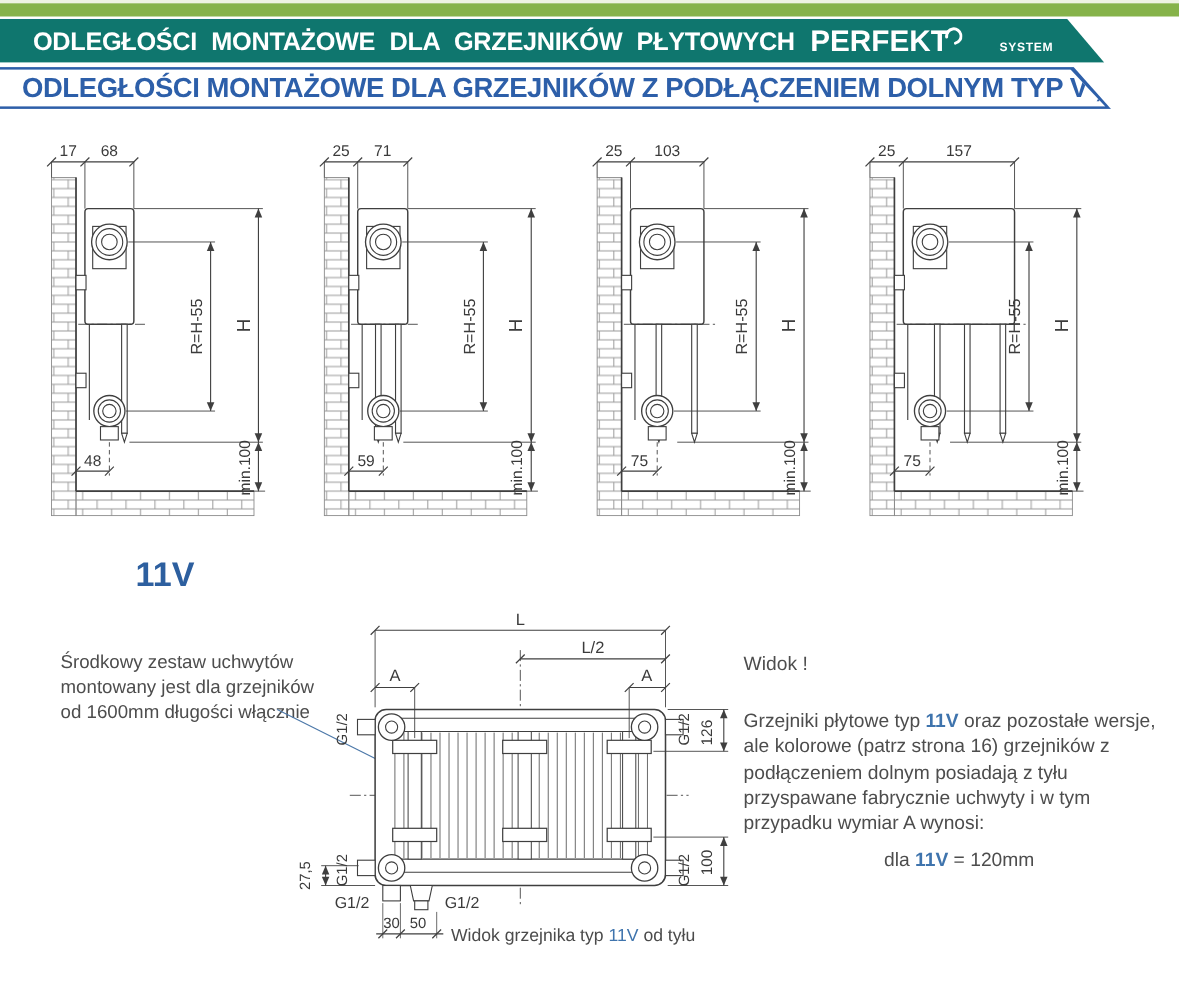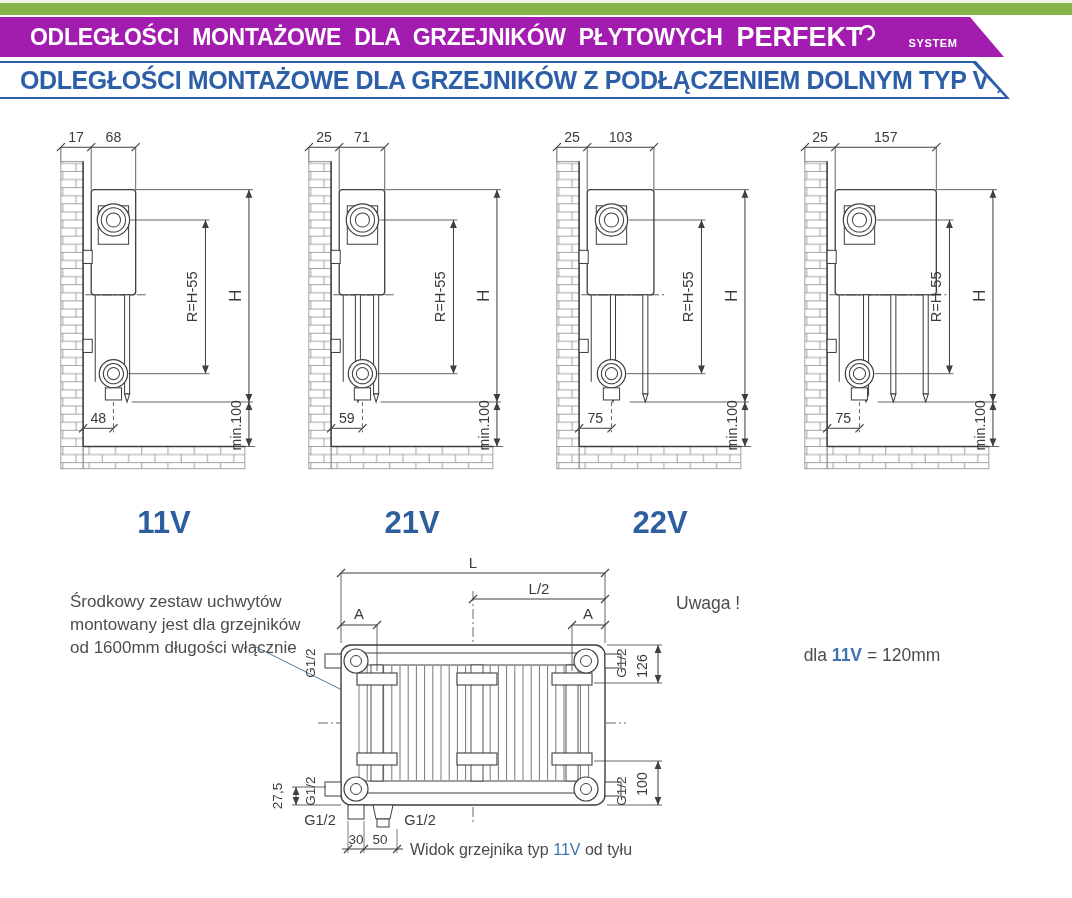--- a/index.html
+++ b/index.html
@@ -2,51 +2,51 @@
 <html><head>
 <meta charset="utf-8">
 <style>
   html,body{margin:0;padding:0;background:#fff;}
   body{font-family:"Liberation Sans", sans-serif; width:1072px; height:898px; position:relative; overflow:hidden; color:#3b3b3b;}
 
   
   .strip-pale{height:3px;background:#eef3e2;}
   .strip-green{height:12px;background:#86b34a;}
   .banner-blue{
-    margin-top:2px;height:40px;background:#a21caf;color:#fff;
+    margin-top:2px;height:40px;background:#0f766e;color:#fff;
     display:flex;align-items:center;padding-left:30px;box-sizing:border-box;
     clip-path:polygon(0 0,970px 0,1004px 100%,0 100%);
   }
   .banner-title{font-size:23px;font-weight:700;letter-spacing:-0.3px;word-spacing:7px;white-space:nowrap;}
   .brand-wrap{display:flex;align-items:flex-start;margin-left:14px;}
   .brand-main{font-size:27px;font-weight:800;letter-spacing:0;line-height:30px;}
   .brand-swoosh{width:16px;height:24px;margin-left:-4px;margin-top:-2px;}
   .brand-sub{font-size:11px;font-weight:600;letter-spacing:0.6px;margin-left:-3px;margin-top:15px;padding-left:37px;}
   .banner-white-wrap{
     margin-top:4px;height:38px;background:#2d5fa9;position:relative;
     clip-path:polygon(0 0,976px 0,1010px 100%,0 100%);
   }
   .banner-white-inner{
     position:absolute;top:2px;bottom:2px;left:0;right:0;background:#fff;
     clip-path:polygon(0 0,973px 0,1005px 100%,0 100%);
     display:flex;align-items:center;padding-left:20px;box-sizing:border-box;
   }
   .banner-white-inner span{font-size:25px;font-weight:600;letter-spacing:-0.4px;color:#2d5fa9;white-space:nowrap;}
 
   
-  .diagrams-row{display:flex;justify-content:center;padding:0 26px;margin-top:32px;}
+  .diagrams-row{display:flex;justify-content:flex-start;padding:0 26px;margin-top:32px;}
   .diagram-card{width:248px;}
   .diagram-card svg{display:block;width:248px;height:362px;}
   .type-label{text-align:center;font-size:31px;font-weight:700;color:#2d5f9f;margin-top:12px;}
 
   svg text{font-family:"Liberation Sans", sans-serif;}
 
   
   .bottom-section{position:relative;height:350px;margin-top:12px;}
-  .note-left{position:absolute;left:70px;top:38px;width:245px;font-size:17px;line-height:1.35;color:#4d4d4d;}
+  .note-left{position:absolute;left:55px;top:38px;width:245px;font-size:17px;line-height:1.35;color:#4d4d4d;}
   .rear-view-holder{position:absolute;left:168px;top:0;}
   .note-right{position:absolute;left:676px;top:40px;width:392px;color:#4d4d4d;}
   .note-right .uwaga{font-size:17.5px;margin-bottom:30px;}
   .note-right p{font-size:17.5px;line-height:1.33;margin:0 0 10px 0;}
   .note-right p.dla{margin:0 0 9px 0;text-align:center;}
   .blue{color:#3f74ad;font-weight:700;}
 </style>
 </head>
 <body>
 
@@ -184,21 +184,20 @@
         <polygon points="200.6,276 207.4,276 204,268" fill="#3f3f3f"></polygon>
         <polygon points="200.6,304 207.4,304 204,312" fill="#3f3f3f"></polygon>
         <line x1="196" y1="312" x2="210" y2="312" stroke="#3f3f3f" stroke-width="0.8"></line>
         <text x="196" y="291" fill="#3b3b3b" font-size="14" text-anchor="middle" transform="rotate(-90 196 291)">min.100</text>
         <line x1="40" y1="294" x2="71" y2="294" stroke="#3f3f3f" stroke-width="1"></line>
         <line x1="36" y1="298" x2="44" y2="290" stroke="#3f3f3f" stroke-width="1.1"></line>
         <line x1="67" y1="298" x2="75" y2="290" stroke="#3f3f3f" stroke-width="1.1"></line>
         <line x1="71" y1="268" x2="71" y2="298" stroke="#3f3f3f" stroke-width="0.8" stroke-dasharray="4 3"></line>
         <text x="55.5" y="289" fill="#3b3b3b" font-size="14" text-anchor="middle">59</text>
       </svg>
-      <div class="type-label">21V</div>
     </div>
     <div class="diagram-card">
       <svg viewBox="0 0 240 358">
         <defs>
           <pattern id="brick2" width="26" height="16" patternUnits="userSpaceOnUse">
             <path d="M0 0 H26 M0 8 H26 M0 16 H26 M7 0 V8 M20 8 V16" stroke="#9a9a9a" stroke-width="0.9" fill="none"></path>
           </pattern>
         </defs>
         <rect x="18" y="30" width="22" height="304" fill="url(#brick2)" stroke="#8a8a8a" stroke-width="0.8"></rect>
         <rect x="40" y="312" width="160" height="22" fill="url(#brick2)" stroke="#8a8a8a" stroke-width="0.8"></rect>
@@ -246,21 +245,20 @@
         <polygon points="200.6,276 207.4,276 204,268" fill="#3f3f3f"></polygon>
         <polygon points="200.6,304 207.4,304 204,312" fill="#3f3f3f"></polygon>
         <line x1="196" y1="312" x2="210" y2="312" stroke="#3f3f3f" stroke-width="0.8"></line>
         <text x="196" y="291" fill="#3b3b3b" font-size="14" text-anchor="middle" transform="rotate(-90 196 291)">min.100</text>
         <line x1="40" y1="294" x2="72" y2="294" stroke="#3f3f3f" stroke-width="1"></line>
         <line x1="36" y1="298" x2="44" y2="290" stroke="#3f3f3f" stroke-width="1.1"></line>
         <line x1="68" y1="298" x2="76" y2="290" stroke="#3f3f3f" stroke-width="1.1"></line>
         <line x1="72" y1="268" x2="72" y2="298" stroke="#3f3f3f" stroke-width="0.8" stroke-dasharray="4 3"></line>
         <text x="56" y="289" fill="#3b3b3b" font-size="14" text-anchor="middle">75</text>
       </svg>
-      <div class="type-label">22V</div>
     </div>
     <div class="diagram-card">
       <svg viewBox="0 0 240 358">
         <defs>
           <pattern id="brick3" width="26" height="16" patternUnits="userSpaceOnUse">
             <path d="M0 0 H26 M0 8 H26 M0 16 H26 M7 0 V8 M20 8 V16" stroke="#9a9a9a" stroke-width="0.9" fill="none"></path>
           </pattern>
         </defs>
         <rect x="18" y="30" width="22" height="304" fill="url(#brick3)" stroke="#8a8a8a" stroke-width="0.8"></rect>
         <rect x="40" y="312" width="160" height="22" fill="url(#brick3)" stroke="#8a8a8a" stroke-width="0.8"></rect>
@@ -433,16 +431,17 @@
         <line x1="176" y1="300" x2="184" y2="292" stroke="#3f3f3f" stroke-width="1.1"></line>
         <line x1="192" y1="300" x2="200" y2="292" stroke="#3f3f3f" stroke-width="1.1"></line>
         <line x1="225" y1="300" x2="233" y2="292" stroke="#3f3f3f" stroke-width="1.1"></line>
         <text x="188" y="291" fill="#3b3b3b" font-size="13.5" text-anchor="middle">30</text>
         <text x="212" y="291" fill="#3b3b3b" font-size="13.5" text-anchor="middle">50</text>
         <text x="152" y="272" fill="#3b3b3b" font-size="14.5" text-anchor="middle">G1/2</text>
         <text x="252" y="272" fill="#3b3b3b" font-size="14.5" text-anchor="middle">G1/2</text>
         <text x="242" y="302" font-size="16" fill="#4b4b4b" text-anchor="start"><tspan>Widok grzejnika typ </tspan><tspan fill="#3f74ad">11V</tspan><tspan> od tyłu</tspan></text>
       </svg></div>
   <div class="note-right">
-    <div class="uwaga">Uwaga !</div>
+    <div class="uwaga">Widok !</div>
+    <p><span>Grzejniki płytowe typ </span><span class="blue">11V</span><span> oraz pozostałe wersje, ale kolorowe (patrz strona 16) grzejników z podłączeniem dolnym posiadają z tyłu przyspawane fabrycznie uchwyty i w tym przypadku wymiar A wynosi:</span></p>
     <p class="dla"><span>dla </span><span class="blue">11V</span><span> = 120mm</span></p>
   </div>
 </div>
 
 </body></html>

